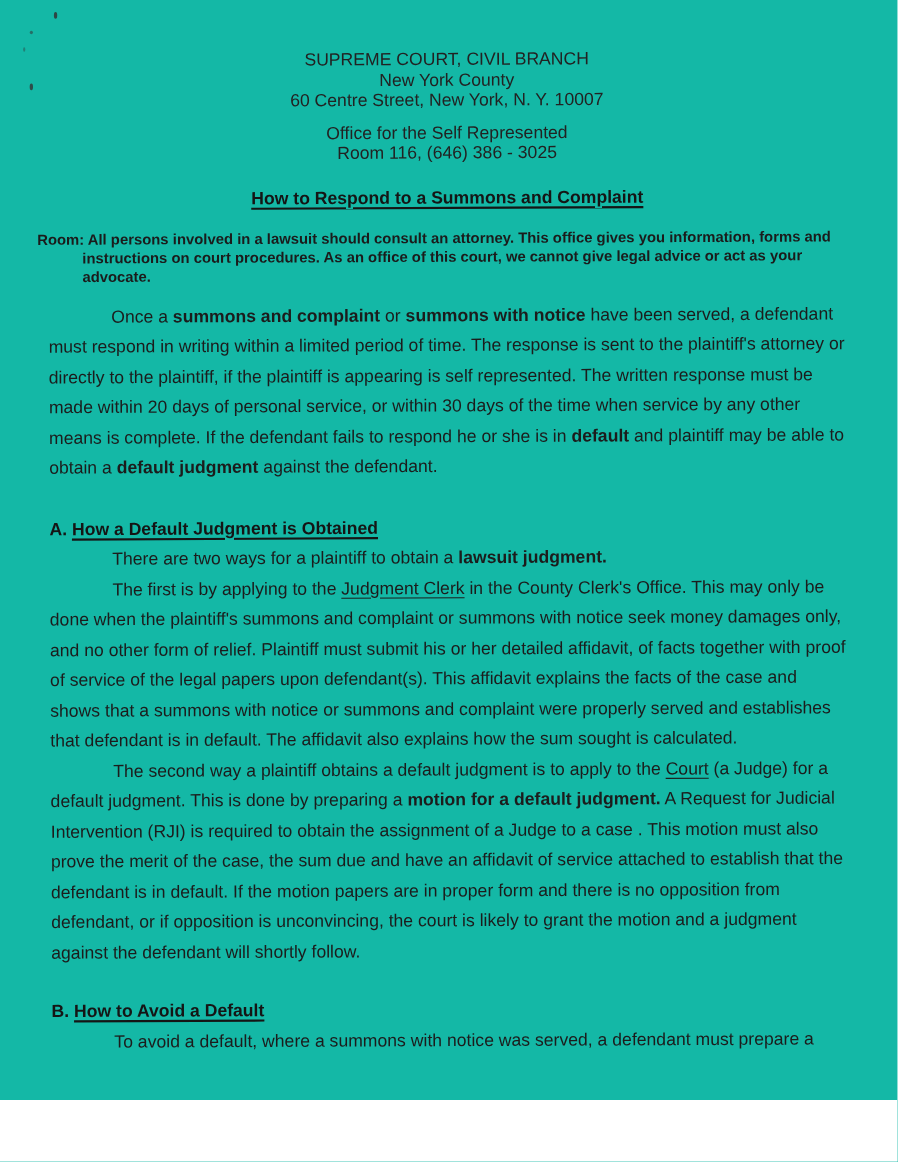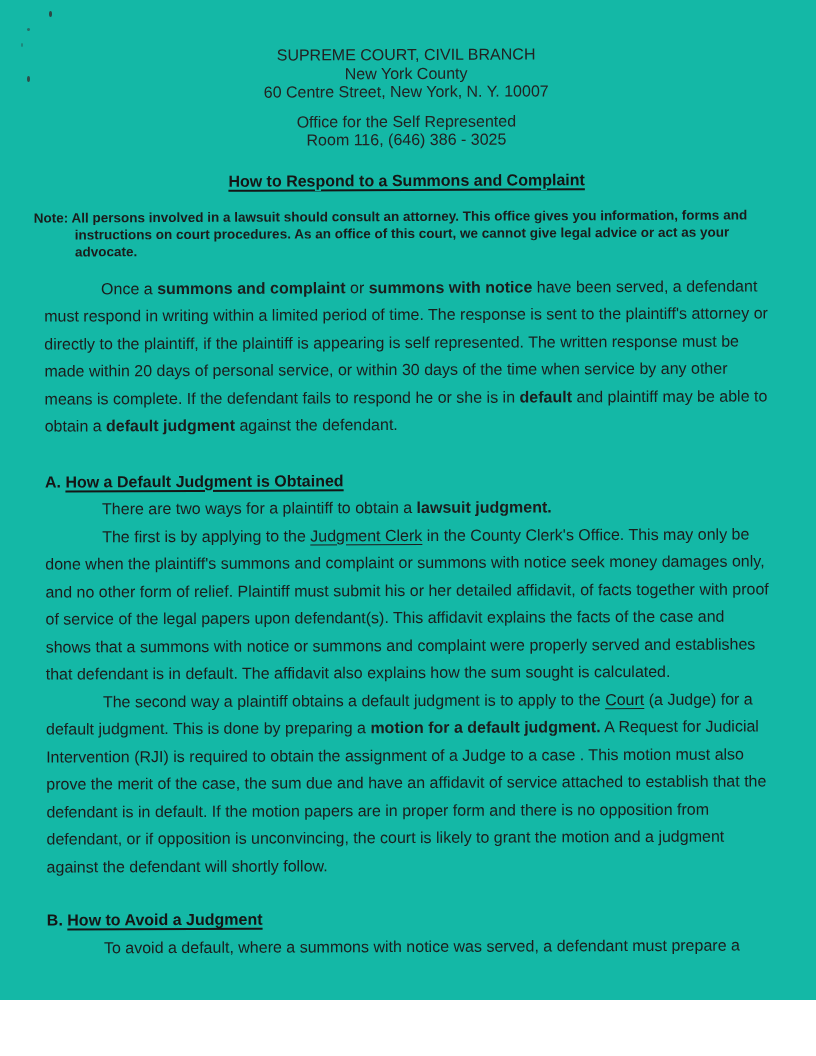--- a/index.html
+++ b/index.html
@@ -99,33 +99,33 @@
       <div class="office-block">
         <div>Office for the Self Represented</div>
         <div>Room 116, (646) 386 - 3025</div>
       </div>
     </div>
 
     <div class="title-row">
       <span class="u">How to Respond to a Summons and Complaint</span>
     </div>
 
-    <div class="note"><span class="note-label">Note:</span> <span>All persons involved in a lawsuit should consult an attorney. This office gives you information, forms and instructions on court procedures. As an office of this court, we cannot give legal advice or act as your advocate.</span></div>
+    <div class="note"><span class="note-label">Room:</span> <span>All persons involved in a lawsuit should consult an attorney. This office gives you information, forms and instructions on court procedures. As an office of this court, we cannot give legal advice or act as your advocate.</span></div>
 
     <div class="body-text">
       <p class="para intro"><span>Once a </span><span class="b">summons and complaint</span><span> or </span><span class="b">summons with notice</span><span> have been served, a defendant must respond in writing within a limited period of time. The response is sent to the plaintiff's attorney or directly to the plaintiff, if the plaintiff is appearing is self represented. The written response must be made within 20 days of personal service, or within 30 days of the time when service by any other means is complete. If the defendant fails to respond he or she is in </span><span class="b">default</span><span> and plaintiff may be able to obtain a </span><span class="b">default judgment</span><span> against the defendant.</span></p>
 
       <div class="section-head">
         <span>A.</span> <span class="u">How a Default Judgment is Obtained</span>
       </div>
       <p class="para"><span>There are two ways for a plaintiff to obtain a </span><span class="b">lawsuit judgment.</span></p>
       <p class="para"><span>The first is by applying to the </span><span class="u">Judgment Clerk</span><span> in the County Clerk's Office. This may only be done when the plaintiff's summons and complaint or summons with notice seek money damages only, and no other form of relief. Plaintiff must submit his or her detailed affidavit, of facts together with proof of service of the legal papers upon defendant(s). This affidavit explains the facts of the case and shows that a summons with notice or summons and complaint were properly served and establishes that defendant is in default. The affidavit also explains how the sum sought is calculated.</span></p>
       <p class="para"><span>The second way a plaintiff obtains a default judgment is to apply to the </span><span class="u">Court</span><span> (a Judge) for a default judgment. This is done by preparing a </span><span class="b">motion for a default judgment.</span><span> A Request for Judicial Intervention (RJI) is required to obtain the assignment of a Judge to a case . This motion must also prove the merit of the case, the sum due and have an affidavit of service attached to establish that the defendant is in default. If the motion papers are in proper form and there is no opposition from defendant, or if opposition is unconvincing, the court is likely to grant the motion and a judgment against the defendant will shortly follow.</span></p>
 
       <div class="section-head section-head-b">
-        <span>B.</span> <span class="u">How to Avoid a Judgment</span>
+        <span>B.</span> <span class="u">How to Avoid a Default</span>
       </div>
       <p class="para"><span>To avoid a default, where a summons with notice was served, a defendant must prepare a</span></p>
     </div>
   </div>
 
   <div class="footer">1-05</div>
 </div>
 
 </body></html>

